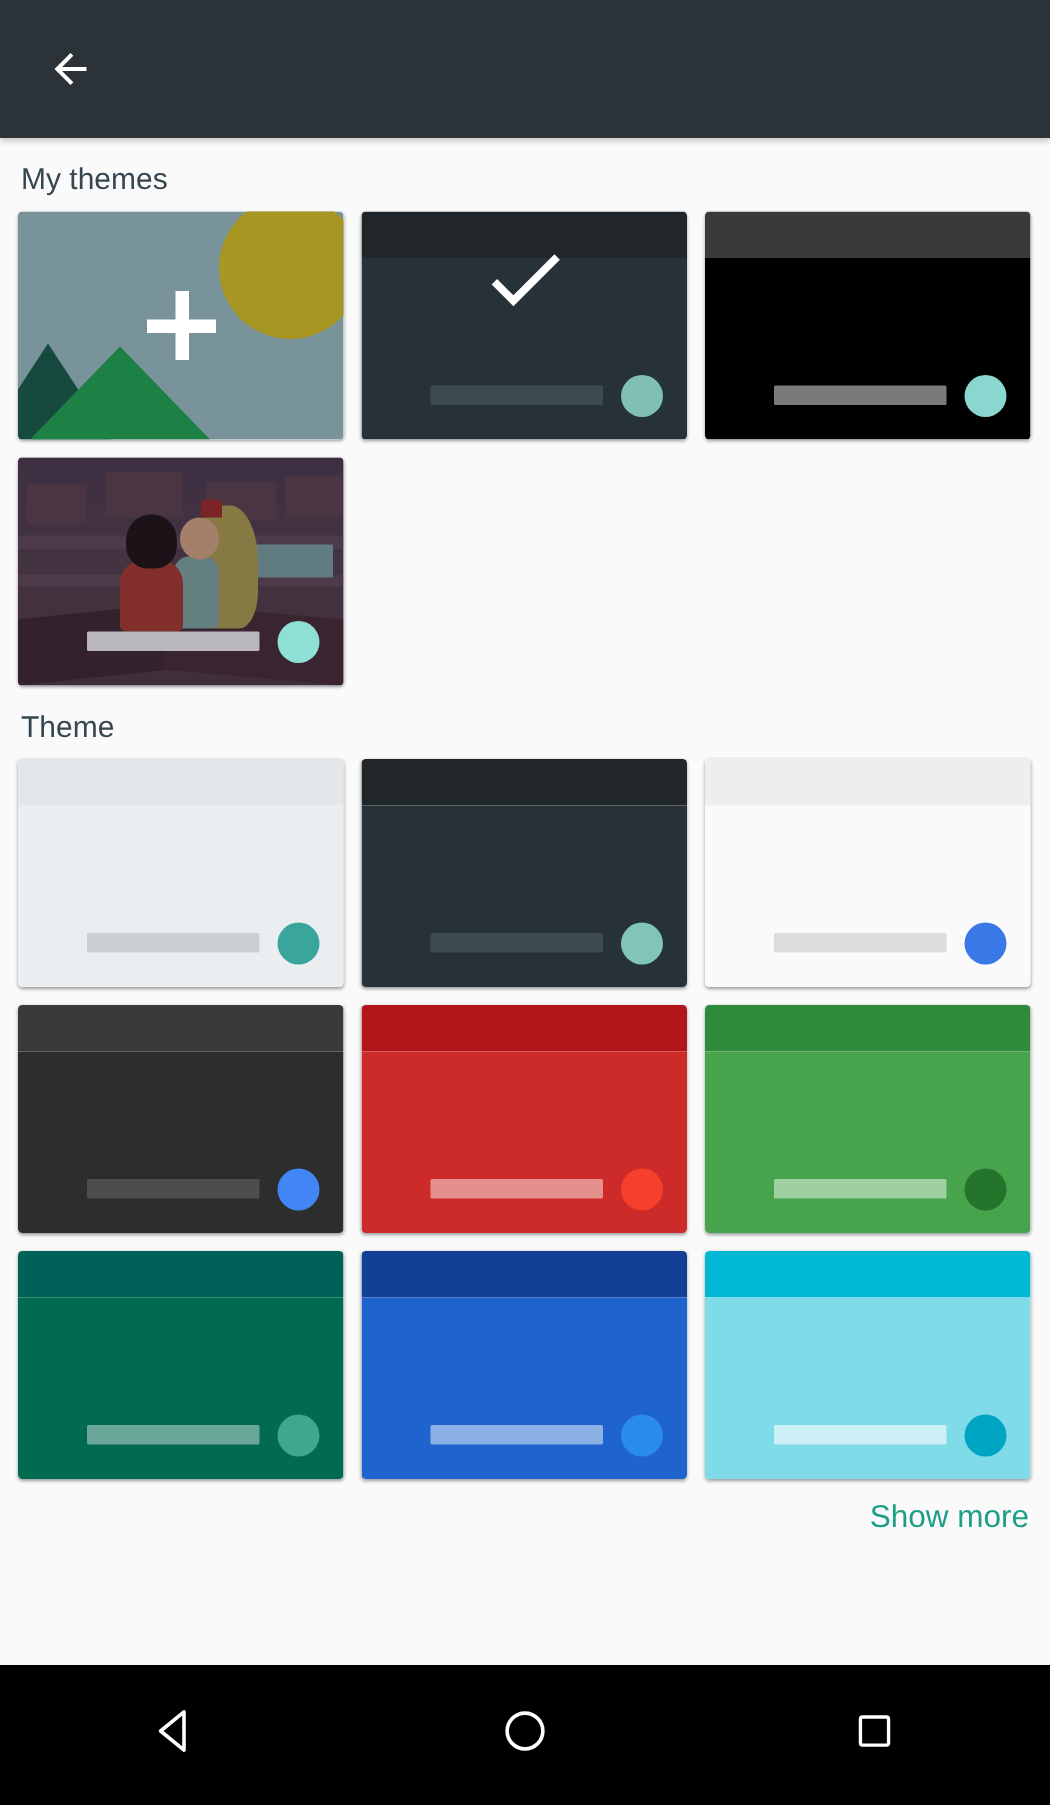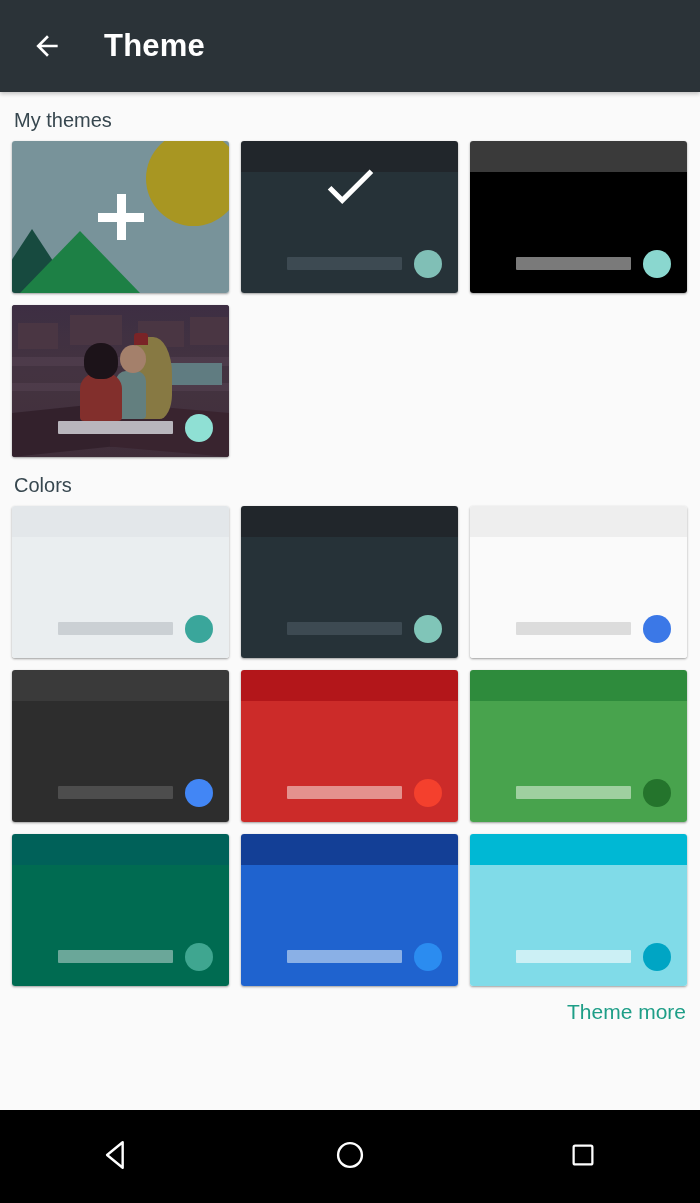--- a/index.html
+++ b/index.html
@@ -168,21 +168,20 @@
 <div id="app">
 
   <div class="appbar" style="background: rgb(43, 51, 56);">
     <div class="back-btn">
       <span>
         <svg width="32" height="32" viewBox="0 0 24 24">
           <path d="M20 11H7.8l5.6-5.6L12 4l-8 8 8 8 1.4-1.4L7.8 13H20z" fill="#ffffff"></path>
         </svg>
       </span>
     </div>
-    <div class="appbar-title">Theme</div>
   </div>
 
   <div class="content">
 
     <div class="section-label">My themes</div>
 
     <div class="grid">
 
       <div class="card card-add">
         <div class="sky"></div>
@@ -233,21 +232,21 @@
           <div class="boy-body"></div>
           <div class="boy-head"></div>
           <div class="tint"></div>
         </div>
         <div class="bar" style="background:#b9b6bd"></div>
         <div class="fab" style="background:#8fe0d4"></div>
       </div>
 
     </div>
 
-    <div class="section-label">Colors</div>
+    <div class="section-label">Theme</div>
     <div class="grid" id="colors-grid">
         <div class="card">
           <div class="hdr" style="background: rgb(227, 231, 234);"></div>
           <div class="body" style="background: rgb(234, 238, 240);"></div>
           <div class="bar" style="background: rgb(203, 208, 212);"></div>
           <div class="fab" style="background: rgb(58, 166, 155);"></div>
         </div>
         <div class="card">
           <div class="hdr" style="background: rgb(33, 38, 43);"></div>
           <div class="body" style="background: rgb(38, 50, 56);"></div>
@@ -292,21 +291,21 @@
         </div>
         <div class="card">
           <div class="hdr" style="background: rgb(0, 184, 212);"></div>
           <div class="body" style="background: rgb(128, 219, 232);"></div>
           <div class="bar" style="background: rgb(204, 240, 245);"></div>
           <div class="fab" style="background: rgb(0, 165, 196);"></div>
         </div>
       </div>
 
     <div class="show-more-row">
-      <span class="show-more" style="color: rgb(30, 158, 135);">Theme more</span>
+      <span class="show-more" style="color: rgb(30, 158, 135);">Show more</span>
     </div>
 
 
   </div>
 
   <div class="navbar">
     <div class="nav-btn">
       <span>
         <svg width="34" height="34" viewBox="0 0 24 24">
           <path d="M16 3 L5 12 L16 21 Z" fill="none" stroke="#ffffff" stroke-width="1.7" stroke-linejoin="round"></path>

